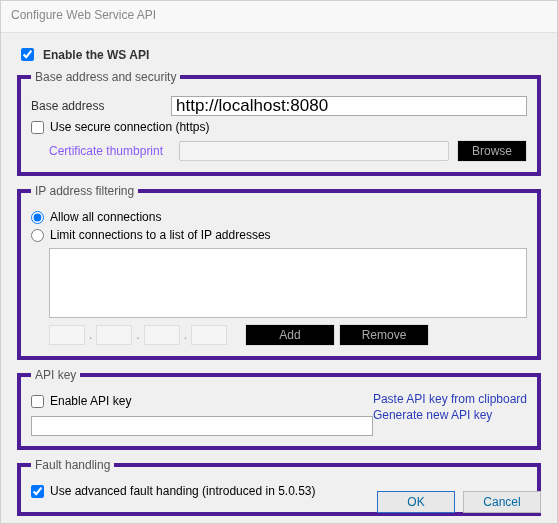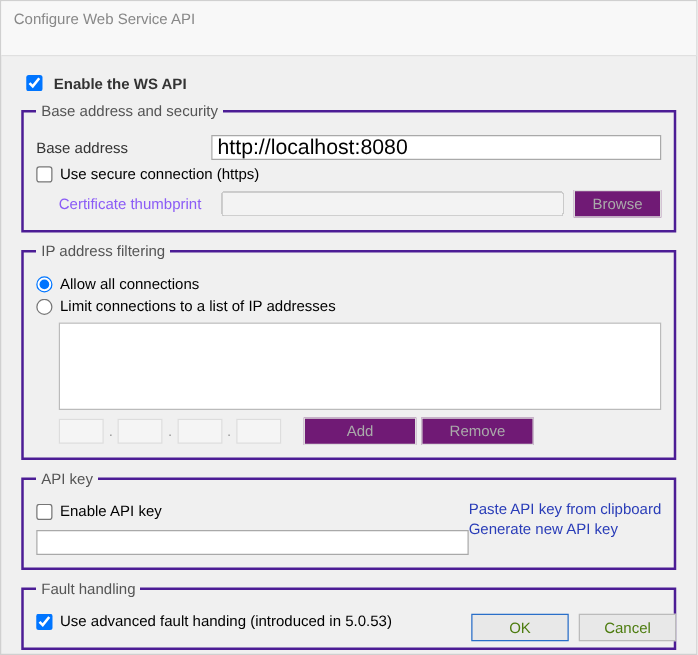--- a/index.html
+++ b/index.html
@@ -1,35 +1,35 @@
 <!DOCTYPE html>
 <html><head>
 <meta charset="utf-8">
 <style>
   * { box-sizing: border-box; font-family: "Segoe UI", Tahoma, sans-serif; font-size: 12px; }
   body { margin: 0; background: #f0f0f0; width: 558px; height: 524px; overflow: hidden; }
   .window { width: 558px; height: 524px; background: #f0f0f0; border: 1px solid #d0d0d0; position: relative; }
-  .titlebar { height: 44px; line-height: 28px; padding: 0 10px; color: #888; background: #f8f8f8; border-bottom: 1px solid #e0e0e0; }
+  .titlebar { height: 32px; line-height: 28px; padding: 0 10px; color: #888; background: #f8f8f8; border-bottom: 1px solid #e0e0e0; }
   .content { padding: 12px 16px 44px 16px; }
   .main-enable { display: flex; align-items: center; gap: 6px; margin-bottom: 6px; }
   .main-enable .lbl { font-weight: bold; color: #333; }
-  fieldset { border: 2px solid #4c1d95; margin: 0 0 8px 0; padding: 8px 10px 10px 10px; }
+  fieldset { border: 4px solid #4c1d95; margin: 0 0 8px 0; padding: 8px 10px 10px 10px; }
   legend { color: #555; padding: 0 4px; font-size: 12px; }
   .row { display: flex; align-items: center; margin: 4px 0; }
   .row .lbl { width: 140px; color: #333; }
   .row input[type="text"] { flex: 1; height: 20px; border: 1px solid #a9a9a9; background: #fff; padding: 0 4px; font-size: 17px; }
   .row input[type="text"]:disabled { background: #eee; color: #999; border-color: #ccc; }
   .ck { display: flex; align-items: center; gap: 6px; margin: 4px 0; }
   .ck input[type="checkbox"], .ck input[type="radio"] { margin: 0; }
   .indent { margin-left: 18px; }
   .cert-row { display: flex; align-items: center; gap: 8px; margin-left: 18px; margin-top: 6px; }
   .cert-row .lbl { width: 122px; color: #8b5cf6; }
   .cert-row input[type="text"] { flex: 1; }
-  .btn { height: 22px; padding: 0 14px; background: #e8e8e8; border: 1px solid #bbb; cursor: pointer; color: #4d7c0f; }
-  .btn:disabled { color: #aaa; border-color: #ddd; background: #701a75; cursor: default; }
+  .btn { height: 22px; padding: 0 14px; background: #e8e8e8; border: 1px solid #bbb; cursor: pointer; color: #0369a1; }
+  .btn:disabled { color: #aaa; border-color: #ddd; background: #000000; cursor: default; }
   .ip-list { width: 100%; height: 70px; border: 1px solid #bbb; background: #fff; margin: 6px 0; }
   .ip-controls { display: flex; align-items: center; gap: 4px; }
   .octet { width: 36px; height: 20px; border: 1px solid #ccc; background: #f5f5f5; }
   .octet:disabled { background: #f5f5f5; border-color: #ddd; }
   .ip-controls .dot { color: #999; }
   .ip-controls .spacer { width: 10px; }
   .ip-controls .btn { width: 90px; }
   .apikey-block { display: flex; align-items: flex-start; }
   .apikey-left { flex: 1; }
   .apikey-left input[type="text"] { width: 100%; height: 20px; margin-top: 4px; border: 1px solid #a9a9a9; background: #fff; }

